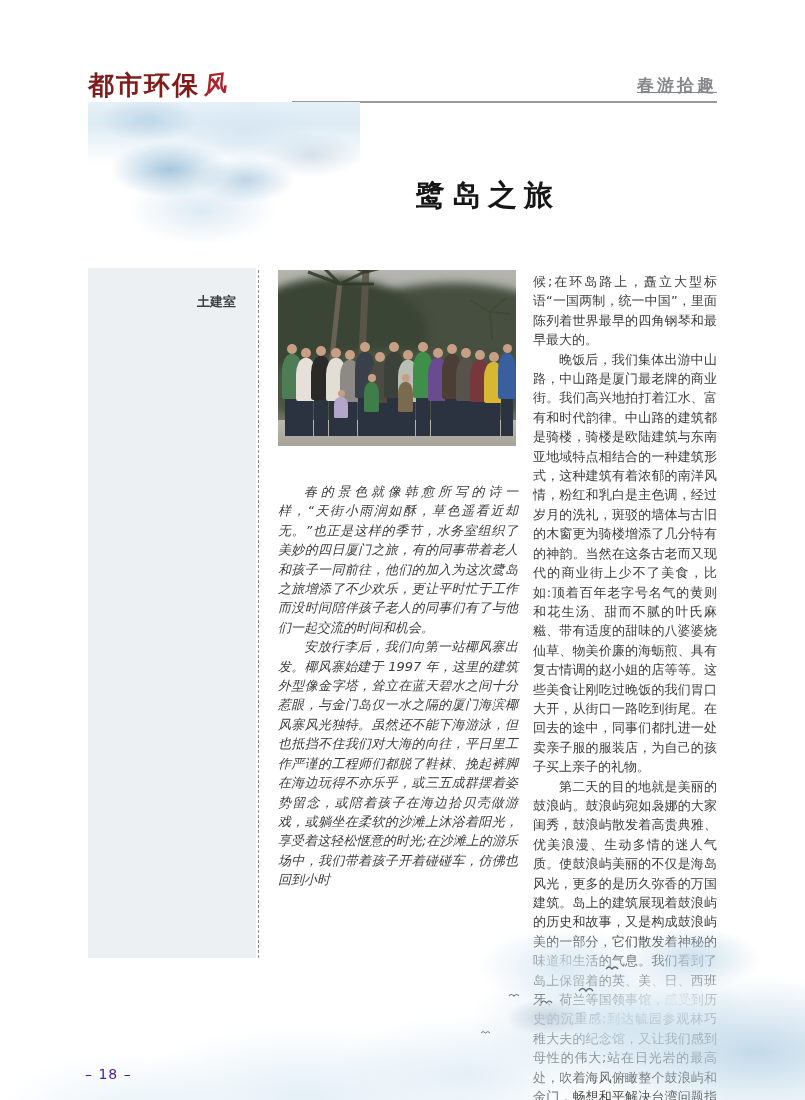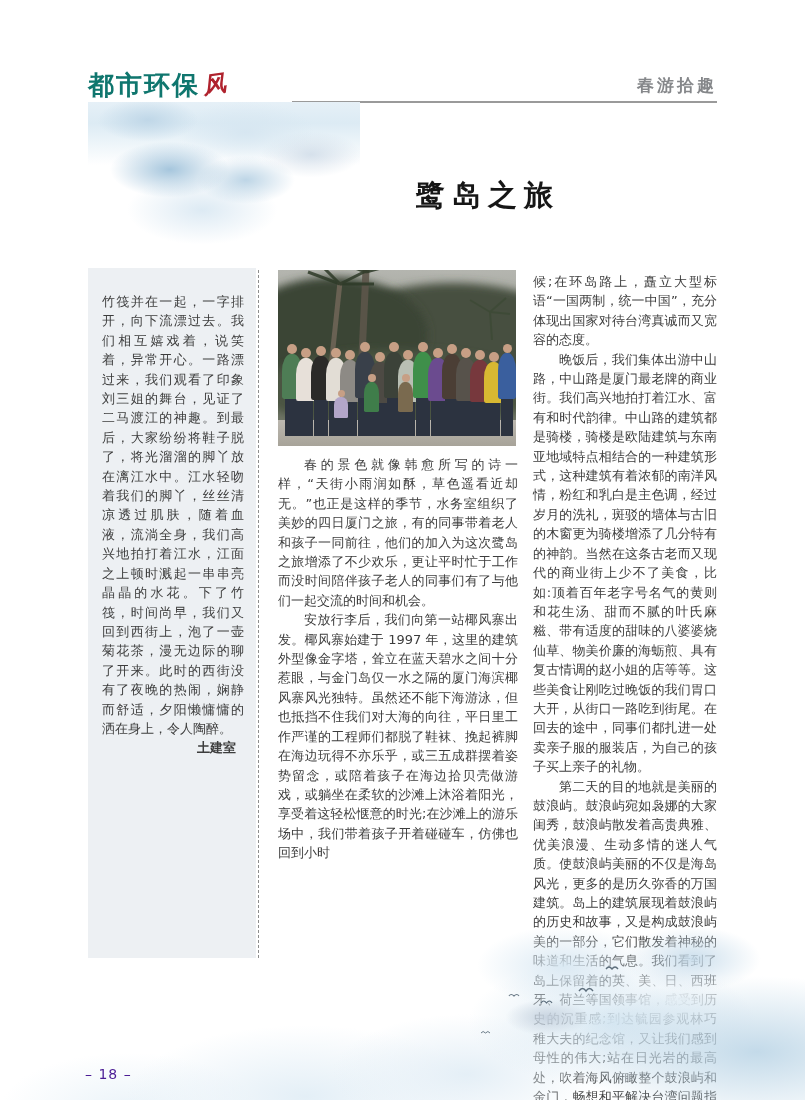--- a/index.html
+++ b/index.html
@@ -3,31 +3,31 @@
 <meta charset="utf-8">
 <style>
   html,body{margin:0;padding:0;}
   body{
     width:805px;height:1100px;position:relative;background:#ffffff;
     font-family:"DejaVu Sans",sans-serif;overflow:hidden;
   }
   
   .logo{position:absolute;left:88px;top:64px;height:34px;display:flex;align-items:flex-end;}
   .logo-text{
-    font-size:26px;font-weight:bold;color:#0f766e;letter-spacing:2px;
+    font-size:26px;font-weight:bold;color:#7f1d1d;letter-spacing:2px;
     font-family:"DejaVu Serif",serif;line-height:1;
   }
   .logo-mark{
     font-size:23px;color:#b0232e;font-style:italic;font-weight:bold;
     transform:rotate(-8deg) translateY(-3px);display:inline-block;margin-left:3px;
     font-family:"DejaVu Serif",serif;line-height:1;
   }
   .section-label{
     position:absolute;right:88px;top:74px;font-size:17px;color:#85878a;
-    font-weight:bold;letter-spacing:3px;
+    font-weight:bold;letter-spacing:3px;text-decoration:underline;
   }
   .header-rule{position:absolute;left:292px;top:101px;width:425px;height:2px;background:#9a9a9a;z-index:1;}
   
   .cloud-top{
     position:absolute;left:88px;top:102px;width:272px;height:150px;z-index:2;
     background:
       radial-gradient(ellipse 70px 30px at 22% 12%, rgba(190,214,231,.95), rgba(190,214,231,0) 72%),
       radial-gradient(ellipse 95px 42px at 58% 20%, rgba(214,230,241,.95), rgba(214,230,241,0) 72%),
       radial-gradient(ellipse 85px 40px at 30% 45%, rgba(150,188,215,.85), rgba(150,188,215,0) 70%),
       radial-gradient(ellipse 70px 34px at 58% 52%, rgba(173,203,224,.8), rgba(173,203,224,0) 70%),
@@ -41,21 +41,21 @@
     font-family:"DejaVu Serif",serif;font-weight:bold;font-size:29px;color:#161616;
     letter-spacing:7px;
   }
   
   .col-text{font-size:13px;line-height:19.4px;text-align:justify;color:#3d3d3d;}
   .col-text p{margin:0;}
   .col-text p.indent{text-indent:2em;}
   .left-col-bg{position:absolute;left:88px;top:268px;width:168px;height:690px;background:#edf0f3;}
   .left-col{position:absolute;left:102px;top:292px;width:142px;}
   .col-divider{position:absolute;left:258px;top:270px;height:688px;width:0;border-left:1.5px dashed #8e8e8e;}
-  .mid-col{position:absolute;left:278px;top:455px;width:240px;}
+  .mid-col{position:absolute;left:278px;top:482px;width:240px;font-style:italic;}
   .right-col{position:absolute;left:533px;top:272px;width:184px;}
   .signature{text-align:right;padding-right:8px;font-weight:bold;}
   
   .photo{position:absolute;left:278px;top:270px;width:238px;height:176px;overflow:hidden;background:#9aa096;}
   .photo svg{position:absolute;left:0;top:0;}
   .people-layer{position:absolute;left:0;top:0;width:238px;height:176px;}
   .person{position:absolute;bottom:10px;display:flex;flex-direction:column;align-items:center;}
   .person-head{border-radius:50%;}
   .person-body{width:100%;border-radius:45% 45% 10% 10% / 38% 38% 6% 6%;}
   .person-legs{width:72%;}
@@ -87,21 +87,20 @@
 </div>
 <div class="section-label">春游拾趣</div>
 <div class="header-rule"></div>
 
 <div class="cloud-top"></div>
 
 <div class="page-title">鹭岛之旅</div>
 
 <div class="left-col-bg"></div>
 <div class="left-col col-text">
-  <p>竹筏并在一起，一字排开，向下流漂过去。我们相互嬉戏着，说笑着，异常开心。一路漂过来，我们观看了印象刘三姐的舞台，见证了二马渡江的神趣。到最后，大家纷纷将鞋子脱了，将光溜溜的脚丫放在漓江水中。江水轻吻着我们的脚丫，丝丝清凉透过肌肤，随着血液，流淌全身，我们高兴地拍打着江水，江面之上顿时溅起一串串亮晶晶的水花。下了竹筏，时间尚早，我们又回到西街上，泡了一壶菊花茶，漫无边际的聊了开来。此时的西街没有了夜晚的热闹，娴静而舒适，夕阳懒慵慵的洒在身上，令人陶醉。</p>
   <p class="signature">土建室</p>
 </div>
 <div class="col-divider"></div>
 
 <div class="photo">
   <svg width="238" height="176" viewBox="0 0 238 176">
     <defs>
       <linearGradient id="sky" x1="0" y1="0" x2="0" y2="1">
         <stop offset="0" stop-color="#b4b5af"></stop>
           <stop offset="1" stop-color="#959a8e"></stop>
@@ -239,21 +238,21 @@
       </div>
     </div>
 </div>
 
 <div class="mid-col col-text">
   <p class="indent">春的景色就像韩愈所写的诗一样，“天街小雨润如酥，草色遥看近却无。”也正是这样的季节，水务室组织了美妙的四日厦门之旅，有的同事带着老人和孩子一同前往，他们的加入为这次鹭岛之旅增添了不少欢乐，更让平时忙于工作而没时间陪伴孩子老人的同事们有了与他们一起交流的时间和机会。</p>
   <p class="indent">安放行李后，我们向第一站椰风寨出发。椰风寨始建于 1997 年，这里的建筑外型像金字塔，耸立在蓝天碧水之间十分惹眼，与金门岛仅一水之隔的厦门海滨椰风寨风光独特。虽然还不能下海游泳，但也抵挡不住我们对大海的向往，平日里工作严谨的工程师们都脱了鞋袜、挽起裤脚在海边玩得不亦乐乎，或三五成群摆着姿势留念，或陪着孩子在海边拾贝壳做游戏，或躺坐在柔软的沙滩上沐浴着阳光，享受着这轻松惬意的时光;在沙滩上的游乐场中，我们带着孩子开着碰碰车，仿佛也回到小时</p>
 </div>
 
 <div class="right-col col-text">
-  <p>候;在环岛路上，矗立大型标语“一国两制，统一中国”，充分体现出国家对待台湾真诚而又宽容的态度。</p>
+  <p>候;在环岛路上，矗立大型标语“一国两制，统一中国”，里面陈列着世界最早的四角钢琴和最早最大的。</p>
   <p class="indent">晚饭后，我们集体出游中山路，中山路是厦门最老牌的商业街。我们高兴地拍打着江水、富有和时代韵律。中山路的建筑都是骑楼，骑楼是欧陆建筑与东南亚地域特点相结合的一种建筑形式，这种建筑有着浓郁的南洋风情，粉红和乳白是主色调，经过岁月的洗礼，斑驳的墙体与古旧的木窗更为骑楼增添了几分特有的神韵。当然在这条古老而又现代的商业街上少不了美食，比如:顶着百年老字号名气的黄则和花生汤、甜而不腻的叶氏麻糍、带有适度的甜味的八婆婆烧仙草、物美价廉的海蛎煎、具有复古情调的赵小姐的店等等。这些美食让刚吃过晚饭的我们胃口大开，从街口一路吃到街尾。在回去的途中，同事们都扎进一处卖亲子服的服装店，为自己的孩子买上亲子的礼物。</p>
   <p class="indent">第二天的目的地就是美丽的鼓浪屿。鼓浪屿宛如袅娜的大家闺秀，鼓浪屿散发着高贵典雅、优美浪漫、生动多情的迷人气质。使鼓浪屿美丽的不仅是海岛风光，更多的是历久弥香的万国建筑。岛上的建筑展现着鼓浪屿的历史和故事，又是构成鼓浪屿美的一部分，它们散发着神秘的味道和生活的气息。我们看到了岛上保留着的英、美、日、西班牙、荷兰等国领事馆，感受到历史的沉重感;到达毓园参观林巧稚大夫的纪念馆，又让我们感到母性的伟大;站在日光岩的最高处，吹着海风俯瞰整个鼓浪屿和金门，畅想和平解决台湾问题指日可待;参观完菽庄花园里面的钢琴博物馆，里面陈列着世界最早的四角钢琴和最早最大的</p>
 </div>
 
 <div class="cloud-bottom">
   <span class="bird" style="left:605px;top:28px;">
     <svg width="14" height="7">
         <path d="M1 5 Q4 1 7 5 Q10 1 13 5" fill="none" stroke="#5d6e7c" stroke-width="1.3"></path>
       </svg>
   </span>

